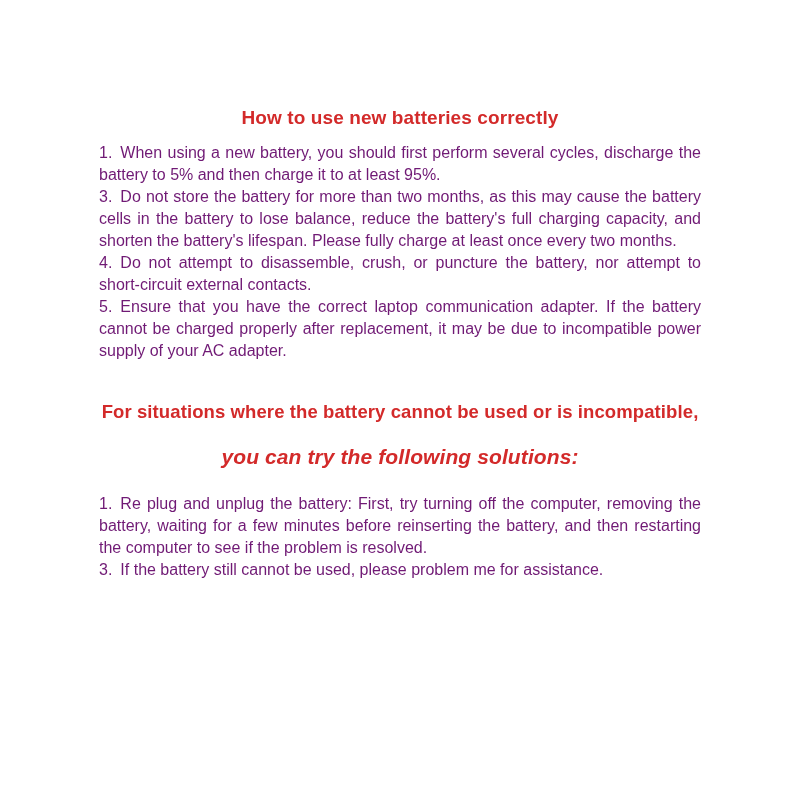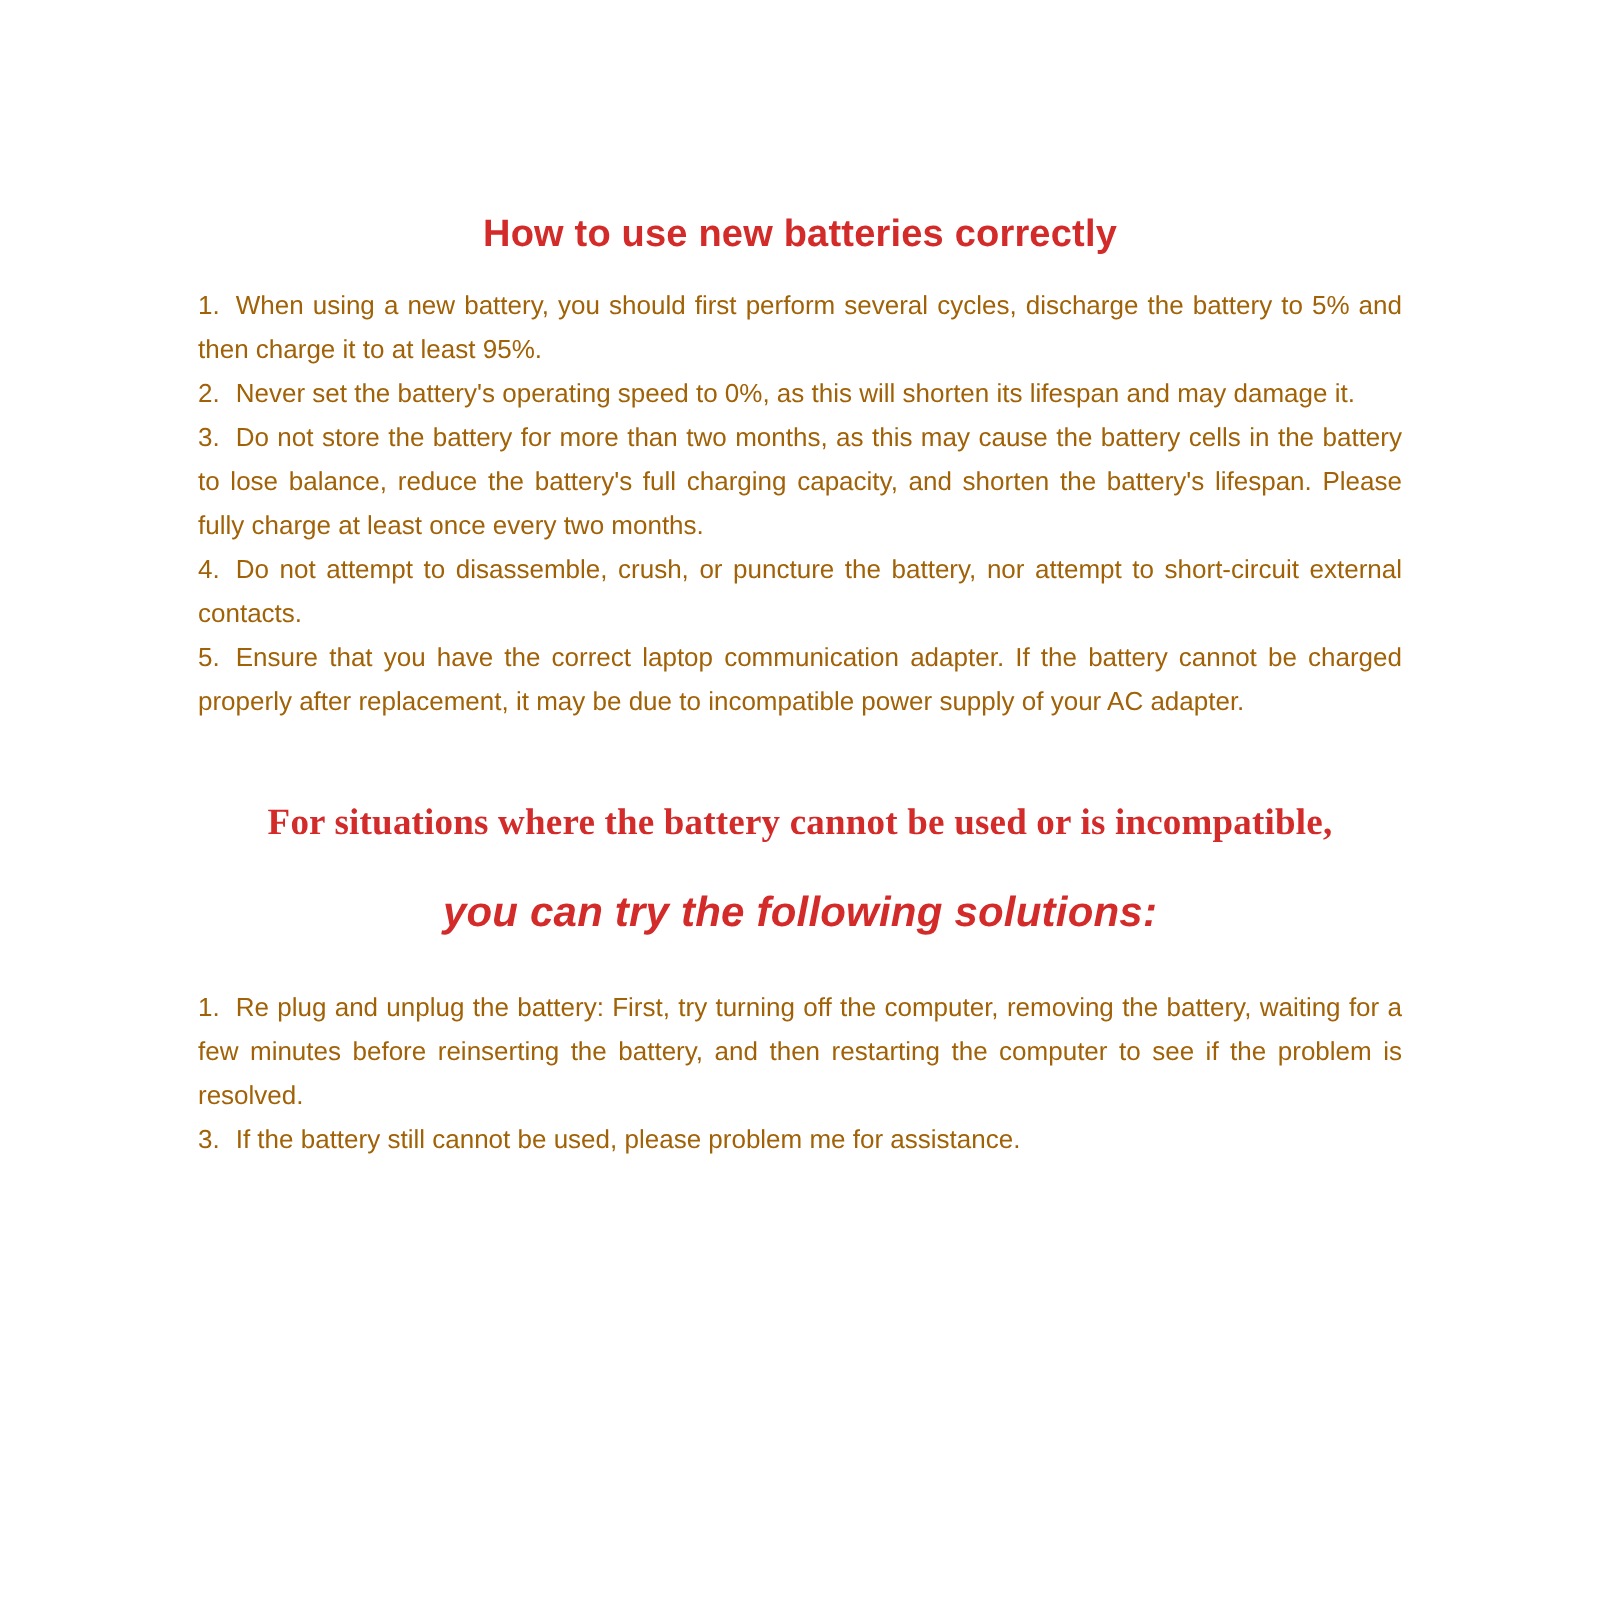--- a/index.html
+++ b/index.html
@@ -23,49 +23,47 @@
     letter-spacing: 0.1px;
   }
   .title1 {
     font-size: 19px;
     line-height: 24px;
   }
   .title2a {
     margin-top: 38px;
     font-size: 18.5px;
     line-height: 24px;
-    font-family: Liberation Serif, serif;
   }
   .title2b {
     margin-top: 21px;
     font-size: 21px;
     line-height: 24px;
     font-style: italic;
   }
   .text-block {
-    font-size: 13px;
+    font-size: 16px;
     line-height: 22px;
-    color: #a16207;
+    color: #701a75;
     text-align: justify;
   }
   .text-block.first { margin-top: 12px; }
   .text-block.second { margin-top: 24px; }
   p.item { margin: 0; }
   .num { padding-right: 8px; }
 </style>
 </head>
 <body>
 
 <div class="page">
 
   <h1 class="red-heading title1">How to use new batteries correctly</h1>
 
   <div class="text-block first">
     <p class="item"><span class="num">1.</span><span>When using a new battery, you should first perform several cycles, discharge the battery to 5% and then charge it to at least 95%.</span></p>
-    <p class="item"><span class="num">2.</span><span>Never set the battery's operating speed to 0%, as this will shorten its lifespan and may damage it.</span></p>
     <p class="item"><span class="num">3.</span><span>Do not store the battery for more than two months, as this may cause the battery cells in the battery to lose balance, reduce the battery's full charging capacity, and shorten the battery's lifespan. Please fully charge at least once every two months.</span></p>
     <p class="item"><span class="num">4.</span><span>Do not attempt to disassemble, crush, or puncture the battery, nor attempt to short-circuit external contacts.</span></p>
     <p class="item"><span class="num">5.</span><span>Ensure that you have the correct laptop communication adapter. If the battery cannot be charged properly after replacement, it may be due to incompatible power supply of your AC adapter.</span></p>
   </div>
 
   <h2 class="red-heading title2a">For situations where the battery cannot be used or is incompatible,</h2>
 
   <h2 class="red-heading title2b">you can try the following solutions:</h2>
 
   <div class="text-block second">

